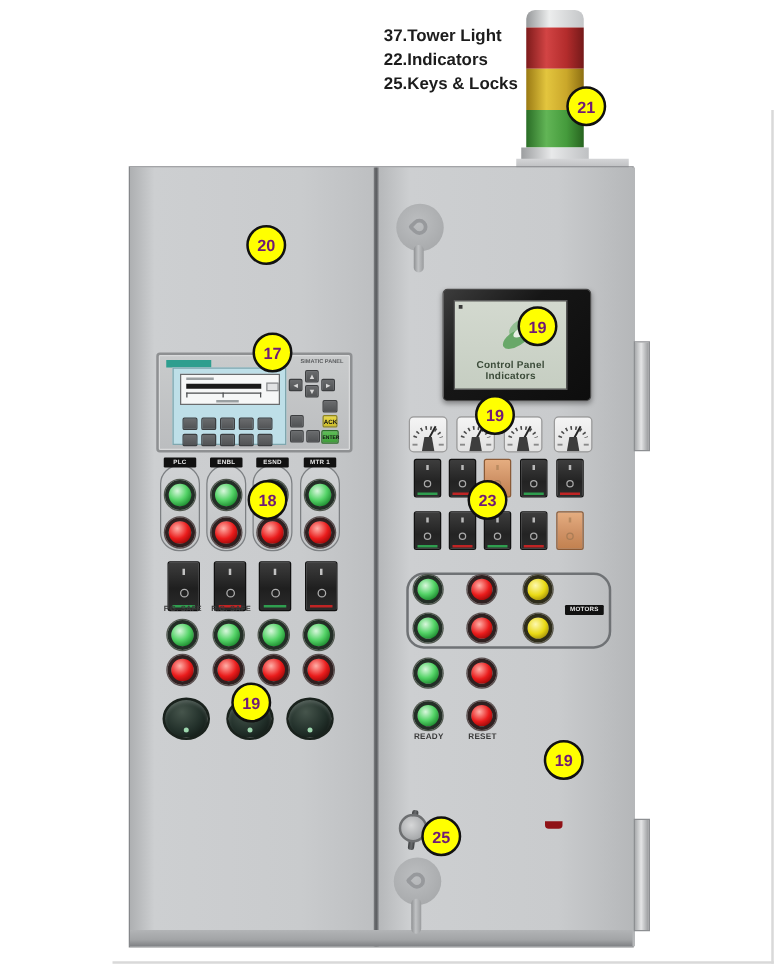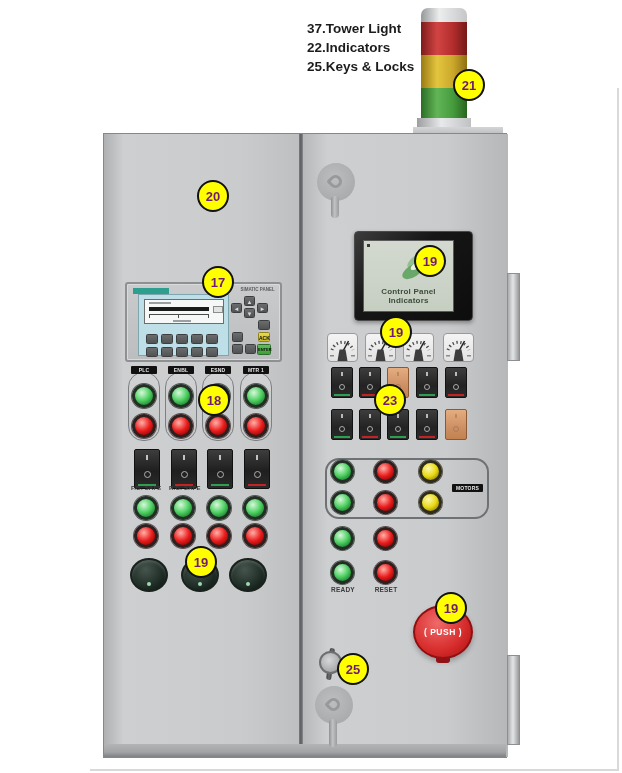--- a/index.html
+++ b/index.html
@@ -384,23 +384,20 @@
   <div class="abs light yellow" style="left:419px;top:491px;width:23px;height:23px;"></div>
   <div class="abs badge" style="left:452px;top:484px;width:31px;height:8px;">MOTORS</div>
 
   <div class="abs light green" style="left:331px;top:527px;width:23px;height:23px;"></div>
   <div class="abs light red" style="left:374px;top:527px;width:23px;height:23px;"></div>
   <div class="abs light green" style="left:331px;top:561px;width:23px;height:23px;"></div>
   <div class="abs light red" style="left:374px;top:561px;width:23px;height:23px;"></div>
   <div class="abs small-label" style="left:327px;top:586px;width:32px;">READY</div>
   <div class="abs small-label" style="left:370px;top:586px;width:32px;">RESET</div>
 
-  <div class="abs estop" style="left:413px;top:605px;">
-    <span>( PUSH )</span>
-  </div>
   <div class="abs estop-tab" style="left:436px;top:657px;"></div>
 
   <div>
     <div class="abs keyblade" style="left:328px;top:648px;"></div>
     <div class="abs keylock" style="left:319px;top:651px;"></div>
   </div>
 
   <div>
     <div class="abs handle-circle" style="left:315px;top:686px;width:38px;height:38px;"></div>
     <div class="abs handle-tear" style="left:327px;top:698px;"></div>

